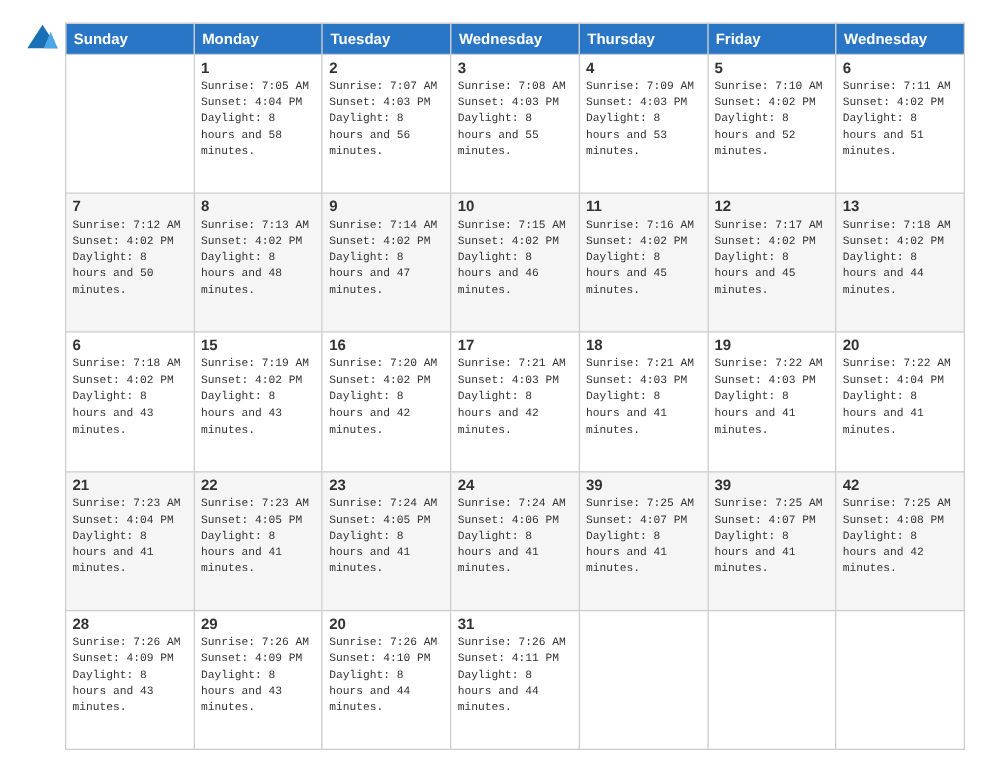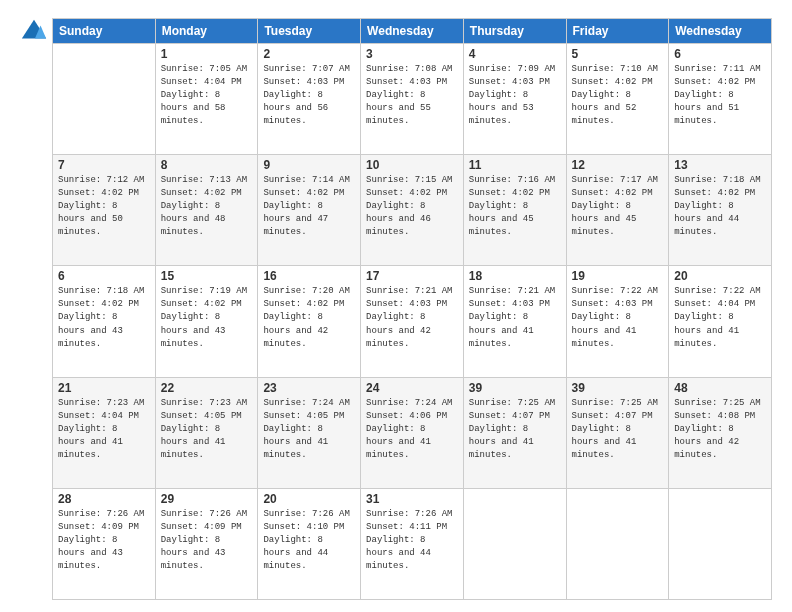--- a/index.html
+++ b/index.html
@@ -247,21 +247,21 @@
           </td>
           <td>
             <span class="day-number">39</span>
             <div class="day-info">Sunrise: 7:25 AM<br>Sunset: 4:07 PM<br>Daylight: 8 hours and 41 minutes.</div>
           </td>
           <td>
             <span class="day-number">39</span>
             <div class="day-info">Sunrise: 7:25 AM<br>Sunset: 4:07 PM<br>Daylight: 8 hours and 41 minutes.</div>
           </td>
           <td>
-            <span class="day-number">48</span>
+            <span class="day-number">42</span>
             <div class="day-info">Sunrise: 7:25 AM<br>Sunset: 4:08 PM<br>Daylight: 8 hours and 42 minutes.</div>
           </td>
         </tr>
         <tr class="odd-row">
           <td>
             <span class="day-number">28</span>
             <div class="day-info">Sunrise: 7:26 AM<br>Sunset: 4:09 PM<br>Daylight: 8 hours and 43 minutes.</div>
           </td>
           <td>
             <span class="day-number">29</span>

